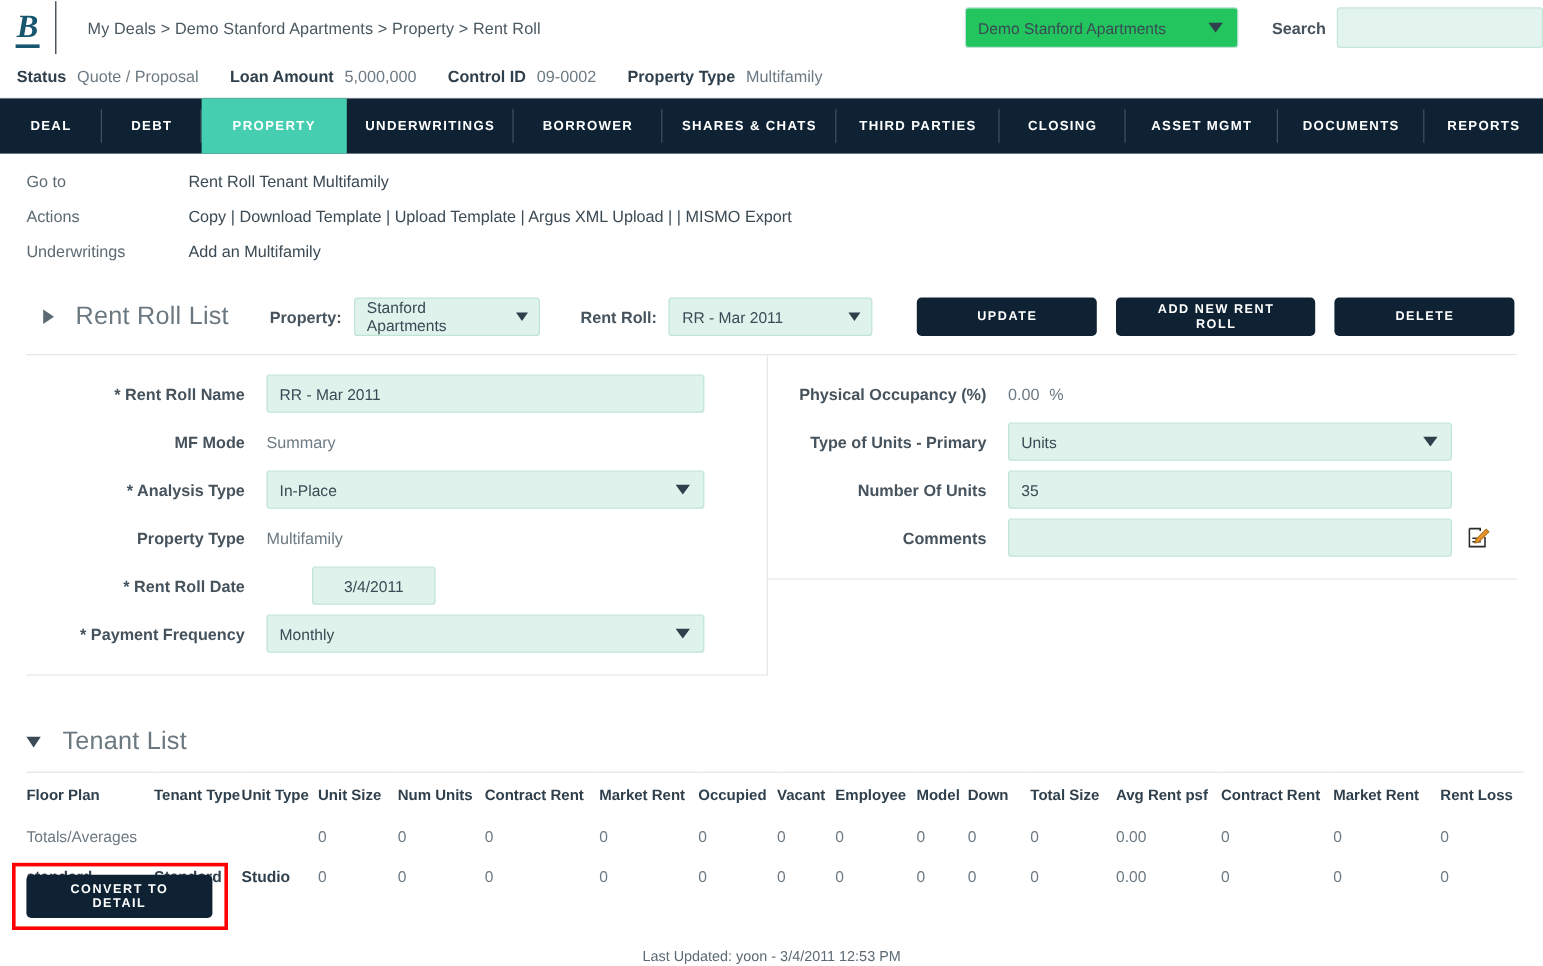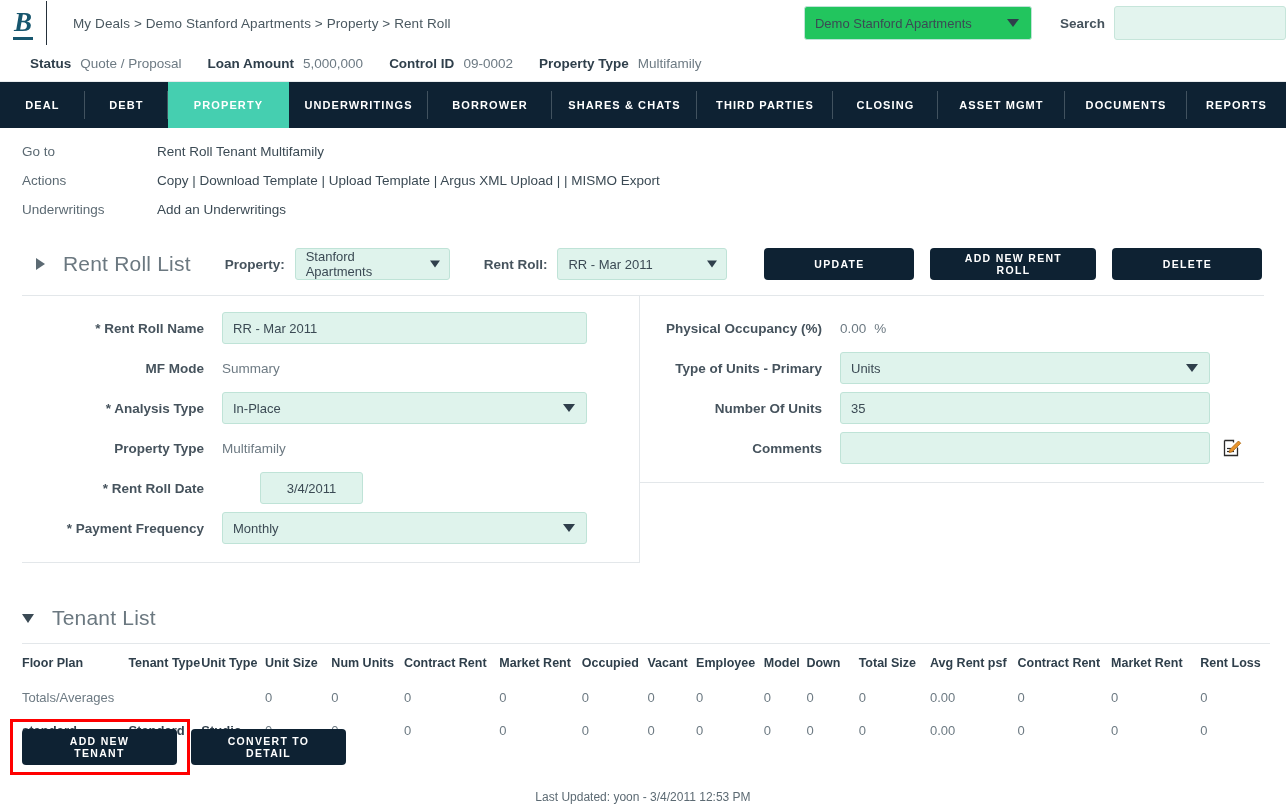--- a/index.html
+++ b/index.html
@@ -75,21 +75,21 @@
     font-family: "Liberation Sans", sans-serif;
     font-size: 13px; color: #3b4a54;
     padding: 0 8px;
   }
 
   
   .statusbar {
     height: 36px;
     display: flex;
     align-items: center;
-    padding-left: 30px;
+    padding-left: 14px;
     font-size: 13.5px;
     border-bottom: 1px solid #e8ebed;
   }
   .statusbar .k { font-weight: bold; color: #2f3f4b; }
   .statusbar .v { color: #6d7a83; margin-left: 9px; }
   .statusbar .grp { display: flex; align-items: center; margin-right: 26px; }
 
   
   .nav {
     height: 46px;
@@ -389,21 +389,21 @@
   <div class="action-row">
     <div class="lbl">Go to</div>
     <div class="val">Rent Roll Tenant Multifamily</div>
   </div>
   <div class="action-row">
     <div class="lbl">Actions</div>
     <div class="val">Copy | Download Template | Upload Template |  Argus XML Upload |  | MISMO Export</div>
   </div>
   <div class="action-row">
     <div class="lbl">Underwritings</div>
-    <div class="val">Add an Underwritings</div>
+    <div class="val">Add an Multifamily</div>
   </div>
 </div>
 
 <div class="rrl-row">
   <div class="tri-right"></div>
   <div class="sec-title">Rent Roll List</div>
 
   <div class="inline-lbl">Property:</div>
   <div class="mini-select" style="width:155px">
     <span>Stanford Apartments</span>
@@ -553,18 +553,17 @@
           <td class="num">0.00</td>
           <td class="num">0</td>
           <td class="num">0</td>
           <td class="num">0</td>
         </tr>
       </tbody>
   </table>
 </div>
 
 <div class="bottom-btns">
-  <button class="btn btn-lg" style="width:155px">ADD NEW TENANT</button>
   <button class="btn btn-lg" style="width:155px">CONVERT TO DETAIL</button>
 </div>
 <div class="highlight-box"></div>
 
 <div class="footer-note">Last Updated: yoon - 3/4/2011 12:53 PM</div>
 
 </body></html>

